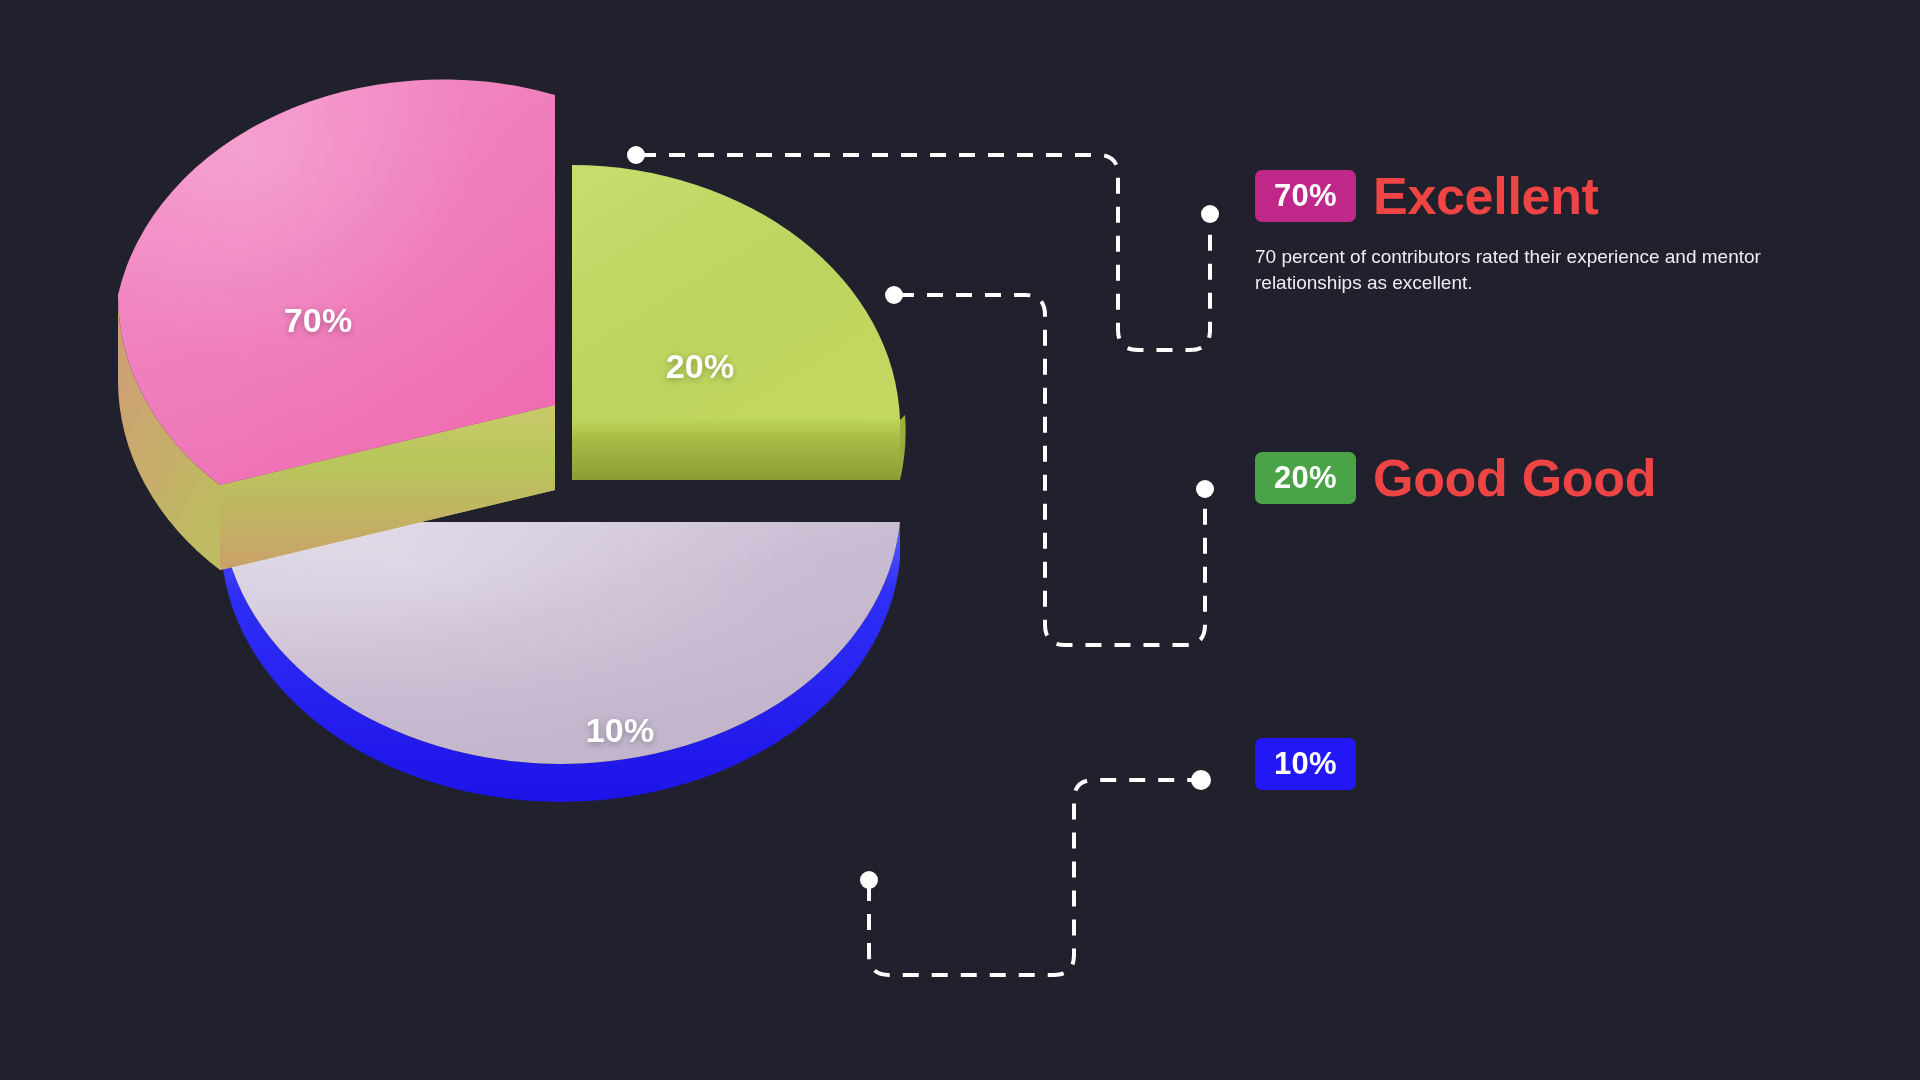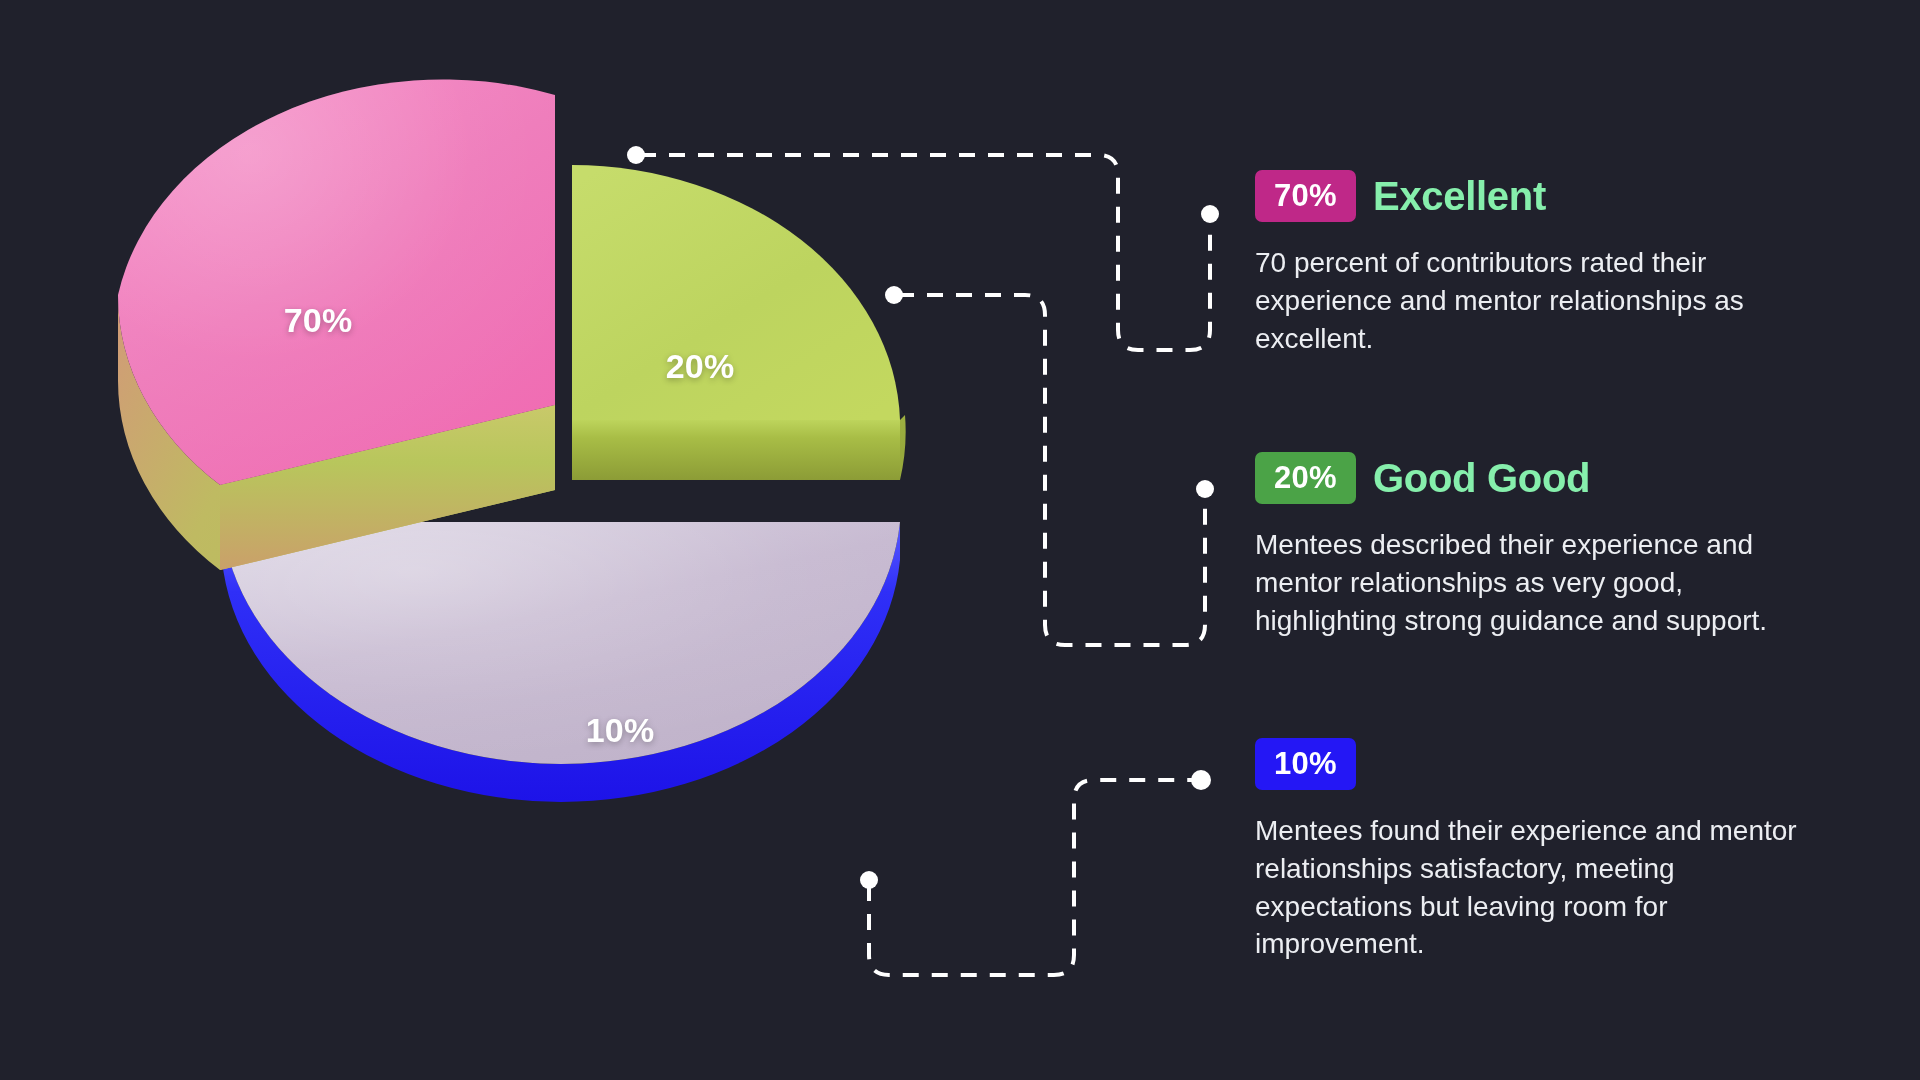--- a/index.html
+++ b/index.html
@@ -42,30 +42,30 @@
     display:inline-flex; align-items:center; justify-content:center;
     min-width:101px; height:52px;
     border-radius:7px;
     color:#ffffff;
     font-size:31px;
     font-weight:700;
     letter-spacing:.3px;
     padding:0 10px;
   }
   .legend-title {
-    color:#86efac;
-    font-size:40px;
+    color:#ef4444;
+    font-size:52px;
     font-weight:700;
     letter-spacing:-.3px;
     line-height:1;
   }
   .legend-desc {
     margin-top:22px;
     color:#eceef2;
-    font-size:28px;
+    font-size:19px;
     line-height:1.35;
     font-weight:400;
     max-width:560px;
   }
 </style>
 </head>
 <body style="background: rgb(32, 33, 44);">
 
 <div id="stage">
 
@@ -244,23 +244,21 @@
       <span class="legend-title">Excellent</span>
     </div>
     <p class="legend-desc">70 percent of contributors rated their experience and mentor relationships as excellent.</p>
   </div>
 
   <div class="legend-item" id="legend-1">
     <div class="legend-head">
       <span class="badge" style="background: rgb(75, 163, 71);">20%</span>
       <span class="legend-title">Good Good</span>
     </div>
-    <p class="legend-desc">Mentees described their experience and mentor relationships as very good, highlighting strong guidance and support.</p>
   </div>
 
   <div class="legend-item" id="legend-2">
     <div class="legend-head">
       <span class="badge" style="background: rgb(36, 23, 245);">10%</span>
     </div>
-    <p class="legend-desc">Mentees found their experience and mentor relationships satisfactory, meeting expectations but leaving room for improvement.</p>
   </div>
 
 </div>
 
 </body></html>

